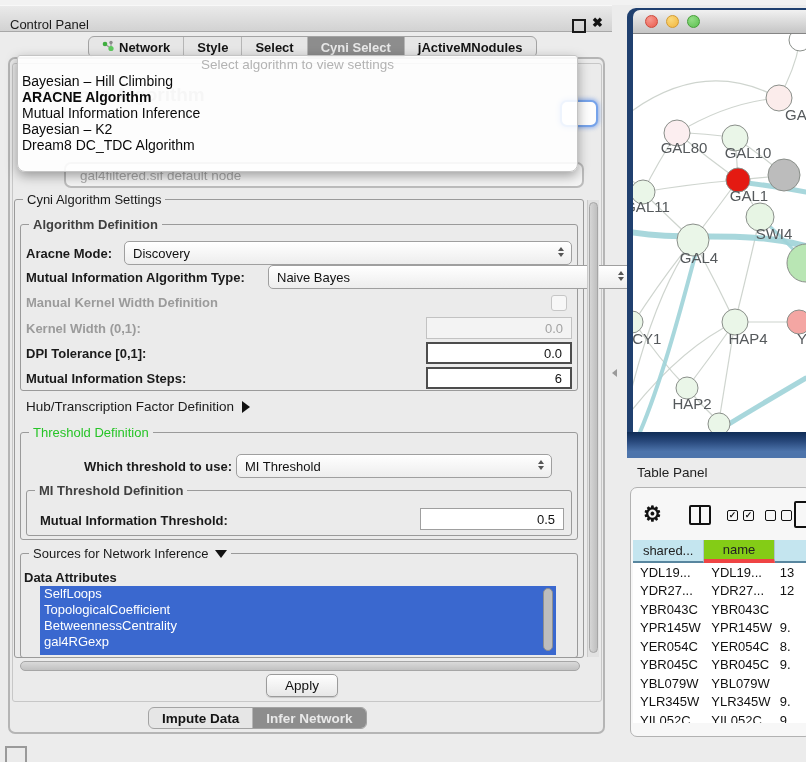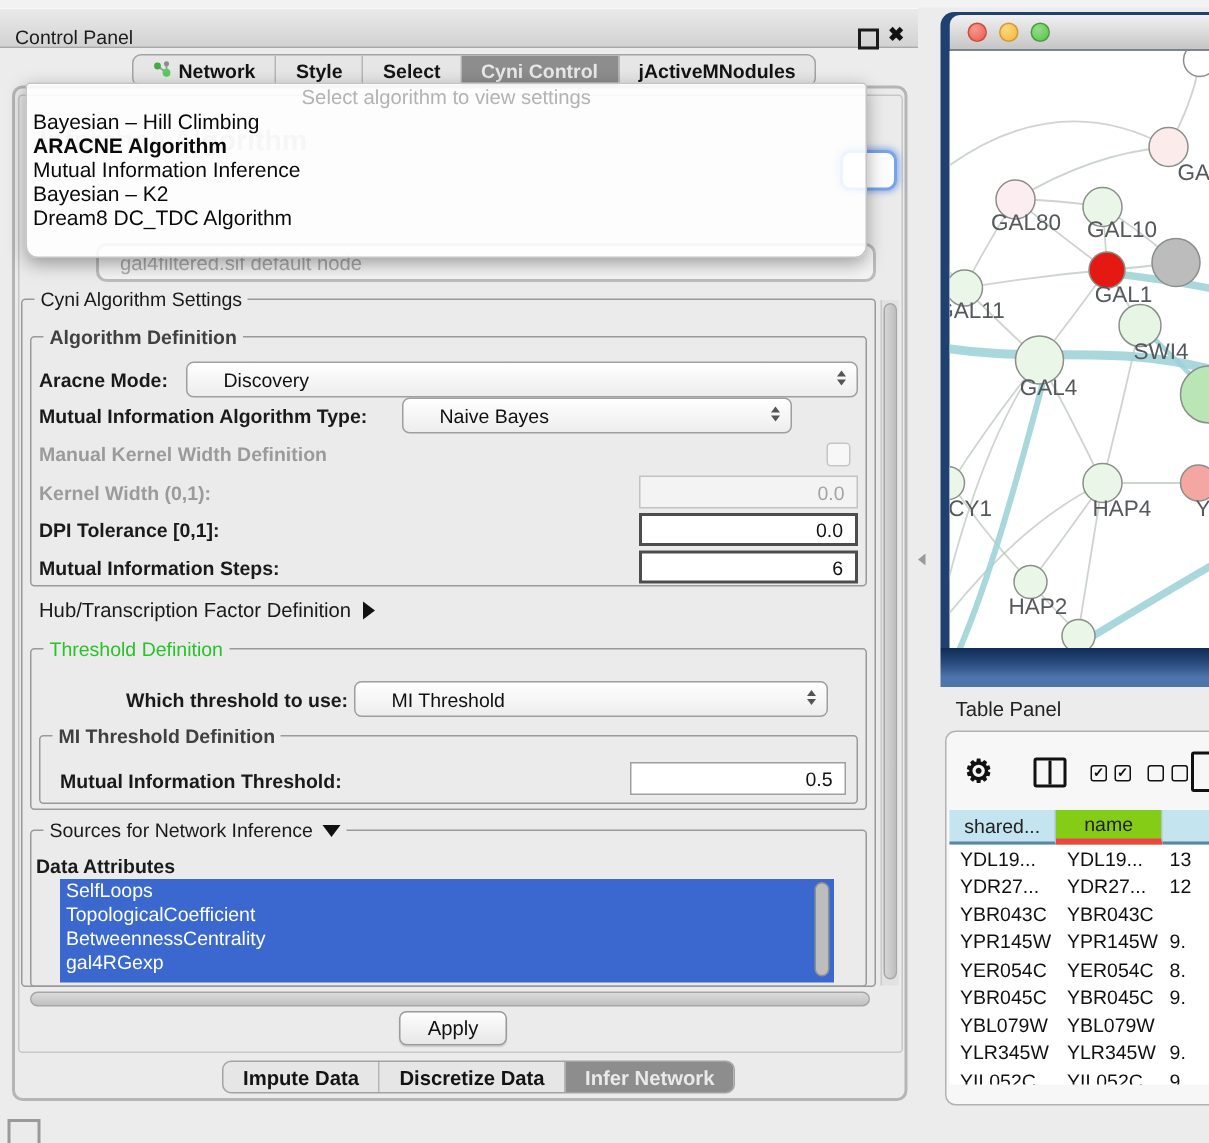--- a/index.html
+++ b/index.html
@@ -32,21 +32,21 @@
   .legend{position:absolute;top:-8px;left:8px;background:#ebebeb;padding:0 4px;
     font-size:13px;color:#1a1a1a;white-space:nowrap;display:flex;align-items:center;gap:6px}
   .legend.blue{color:#404040;font-weight:700}
   .legend.green{color:#27c427;font-weight:500}
   .lbl{position:absolute;font-size:13px;font-weight:700;color:#1a1a1a;white-space:nowrap}
   .lbl.dis{color:#9b9b9b}
   .plain{font-weight:500}
   
   .combo{position:absolute;height:24px;border:1px solid #9f9f9f;border-radius:5px;
     background:linear-gradient(#ffffff,#ededed);display:flex;align-items:center;
-    padding:0 26px 0 24px;font-size:13px;color:#111;box-sizing:border-box;box-shadow:inset 0 1px 0 #fff}
+    padding:0 26px 0 8px;font-size:13px;color:#111;box-sizing:border-box;box-shadow:inset 0 1px 0 #fff}
   .stepper{position:absolute;right:7px;top:50%;margin-top:-6px;display:flex;flex-direction:column;gap:2px}
   .stepper i{width:0;height:0;border-left:3.5px solid transparent;border-right:3.5px solid transparent;display:block}
   .stepper .up{border-bottom:4px solid #555}
   .stepper .down{border-top:4px solid #555}
   .field{position:absolute;height:22px;border:1px solid #9f9f9f;background:#fff;
     display:flex;align-items:center;justify-content:flex-end;padding:0 8px;
     font-size:13px;color:#111;box-sizing:border-box}
   .field.strong{border:2px solid #4d4d4d}
   .field.dis{background:#f3f3f3;border-color:#c2c2c2;color:#a3a3a3}
   .cb{position:absolute;width:14px;height:14px;border:1px solid #c6c6c6;border-radius:3px;background:#f7f7f7}
@@ -148,21 +148,21 @@
         </svg></span>
       <span>Network</span>
     </div>
     <div class="tab">
       <span>Style</span>
     </div>
     <div class="tab">
       <span>Select</span>
     </div>
     <div class="tab active">
-      <span>Cyni Control</span>
+      <span>Cyni Select</span>
     </div>
     <div class="tab">
       <span>jActiveMNodules</span>
     </div>
   </div>
 
 <div class="abs outer-panel"></div>
 <div class="abs inner-card"></div>
 
 <span class="abs ghost-lbl">Inference Algorithm</span>
@@ -178,21 +178,21 @@
 </div>
 <span class="lbl" style="left:26px;top:246px">Aracne Mode:</span>
 <div class="combo" style="left:124px;top:241px;width:448px">
   <span>Discovery</span>
   <span class="stepper">
       <i class="up"></i>
       <i class="down"></i>
     </span>
 </div>
 <span class="lbl" style="left:26px;top:270px">Mutual Information Algorithm Type:</span>
-<div class="combo" style="left:268px;top:265px;width:260px">
+<div class="combo" style="left:268px;top:265px;width:364px">
   <span>Naive Bayes</span>
   <span class="stepper">
       <i class="up"></i>
       <i class="down"></i>
     </span>
 </div>
 <span class="lbl dis" style="left:26px;top:295px">Manual Kernel Width Definition</span>
 <span class="cb" style="left:551px;top:295px"></span>
 <span class="lbl dis" style="left:26px;top:321px">Kernel Width (0,1):</span>
 <div class="field dis" style="left:426px;top:317px;width:146px">0.0</div>
@@ -241,21 +241,20 @@
     <div class="thumb"></div>
   </div>
 <div class="abs hscroll">
     <div class="thumb"></div>
   </div>
 
 <div class="abs apply-btn">Apply</div>
 
 <div class="abs tabbar" id="bottom-tabs">
     <div class="tab" style="font-size: 13.5px;">Impute Data</div>
-    <div class="tab" style="font-size: 13.5px;">Discretize Data</div>
     <div class="tab active" style="font-size: 13.5px;">Infer Network</div>
   </div>
 
 <div class="abs popup">
   <div class="popup-prompt">Select algorithm to view settings</div>
   <div id="popup-list">
       <div class="popup-item">Bayesian – Hill Climbing</div>
       <div class="popup-item bold">ARACNE Algorithm</div>
       <div class="popup-item">Mutual Information Inference</div>
       <div class="popup-item">Bayesian – K2</div>

